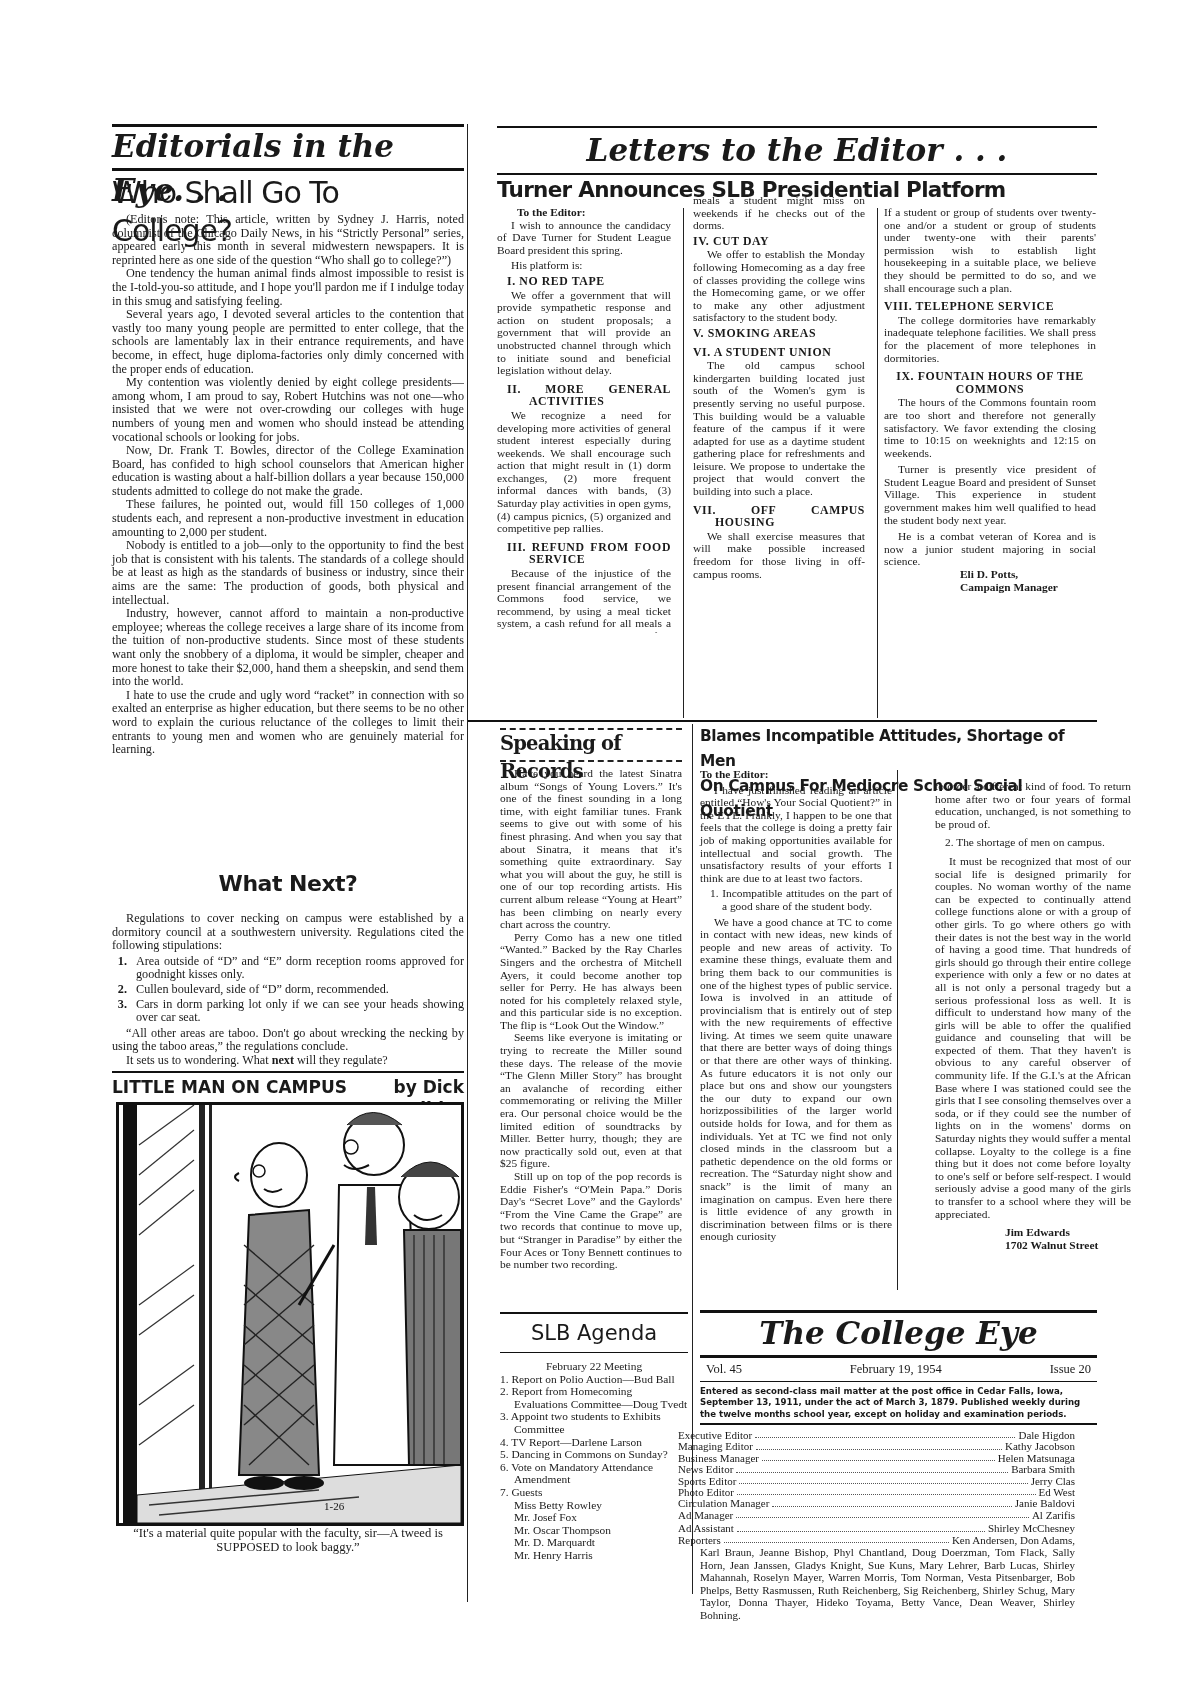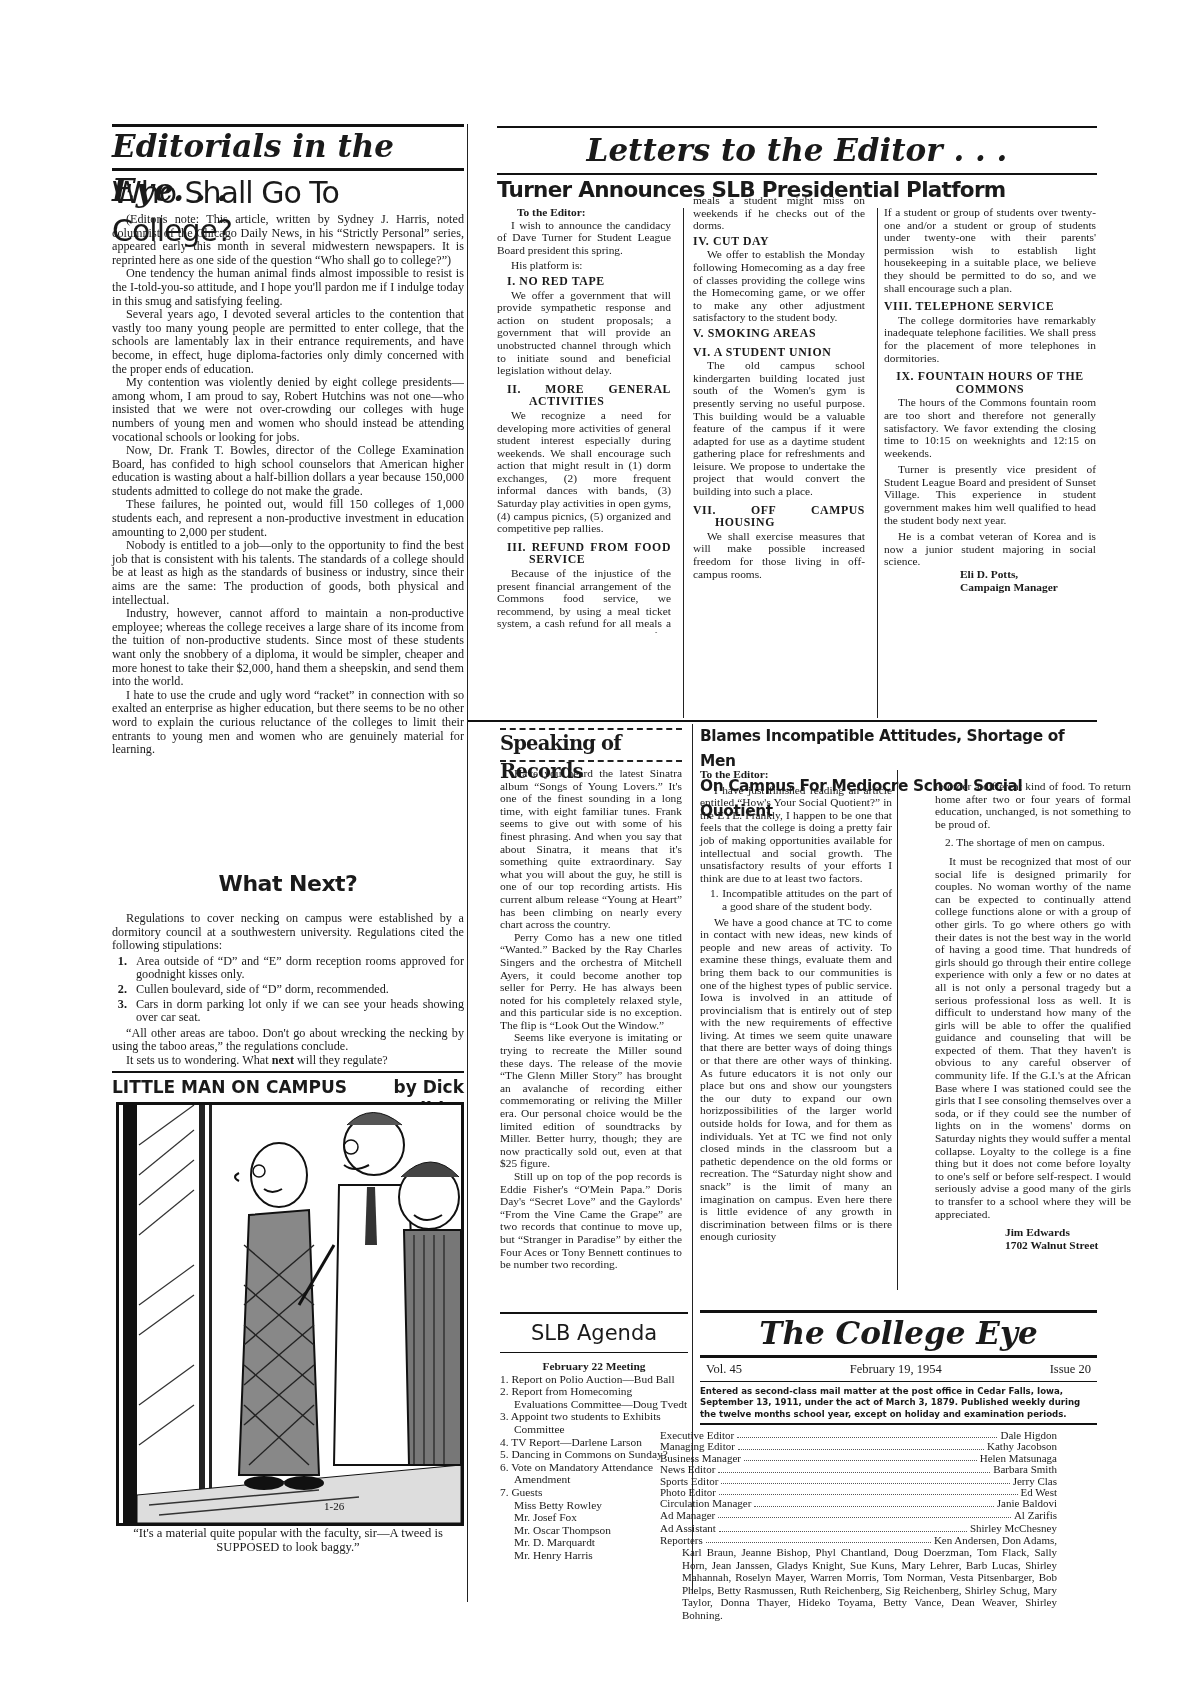--- a/index.html
+++ b/index.html
@@ -190,21 +190,21 @@
   <p>Have you heard the latest Sinatra album “Songs of Young Lovers.” It's one of the finest sounding in a long time, with eight familiar tunes. Frank seems to give out with some of his finest phrasing. And when you say that about Sinatra, it means that it's something quite extraordinary. Say what you will about the guy, he still is one of our top recording artists. His current album release “Young at Heart” has been climbing on nearly every chart across the country.</p>
   <p>Perry Como has a new one titled “Wanted.” Backed by the Ray Charles Singers and the orchestra of Mitchell Ayers, it could become another top seller for Perry. He has always been noted for his completely relaxed style, and this particular side is no exception. The flip is “Look Out the Window.”</p>
   <p>Seems like everyone is imitating or trying to recreate the Miller sound these days. The release of the movie “The Glenn Miller Story” has brought an avalanche of recording either commemorating or reliving the Miller era. Our personal choice would be the limited edition of soundtracks by Miller. Better hurry, though; they are now practically sold out, even at that $25 figure.</p>
   <p>Still up on top of the pop records is Eddie Fisher's “O'Mein Papa.” Doris Day's “Secret Love” and the Gaylords' “From the Vine Came the Grape” are two records that continue to move up, but “Stranger in Paradise” by either the Four Aces or Tony Bennett continues to be number two recording.</p>
 </div>
 
 <div class="rule" style="left:500px;top:1312px;width:188px;height:2px;"></div>
 <div class="abs" style="left:500px;top:1316px;width:188px;text-align:center;font-family:'DejaVu Sans',sans-serif;font-size:21px;line-height:34px;">SLB Agenda</div>
 <div class="rule" style="left:500px;top:1352px;width:188px;height:1px;"></div>
 <div class="abs body-text small agenda" style="left:500px;top:1360px;width:188px;text-align:left;">
-  <div style="text-align:center;font-weight:bold;">February 22 Meeting</div>
+  <div style="text-align:center;font-weight:normal;">February 22 Meeting</div>
   <ol>
     <li>1. Report on Polio Auction—Bud Ball</li>
     <li>2. Report from Homecoming Evaluations Committee—Doug Tvedt</li>
     <li>3. Appoint two students to Exhibits Committee</li>
     <li>4. TV Report—Darlene Larson</li>
     <li>5. Dancing in Commons on Sunday?</li>
     <li>6. Vote on Mandatory Attendance Amendment</li>
     <li>7. Guests</li>
   </ol>
   <div style="padding-left:14px;">
@@ -242,21 +242,21 @@
 <div class="rule" style="left:700px;top:1355px;width:397px;height:3px;"></div>
 <div class="abs masthead-row" style="left:706px;top:1362px;width:385px;">
   <span>Vol. 45</span>
   <span>February 19, 1954</span>
   <span>Issue 20</span>
 </div>
 <div class="rule" style="left:700px;top:1381px;width:397px;height:1px;"></div>
 <div class="abs" style="left:700px;top:1386px;width:397px;font-family:'DejaVu Sans',sans-serif;font-weight:bold;font-size:8.6px;line-height:11.4px;">Entered as second-class mail matter at the post office in Cedar Falls, Iowa, September 13, 1911, under the act of March 3, 1879. Published weekly during the twelve months school year, except on holiday and examination periods.</div>
 <div class="rule" style="left:700px;top:1423px;width:397px;height:2px;"></div>
 
-<div class="abs" style="left:660px;top:1430px;width:397px;">
+<div class="abs" style="left:678px;top:1430px;width:397px;">
   <div class="staff-row">
       <span>Executive Editor</span>
       <span class="dots"></span>
       <span>Dale Higdon</span>
     </div>
   <div class="staff-row">
       <span>Managing Editor</span>
       <span class="dots"></span>
       <span>Kathy Jacobson</span>
     </div>

